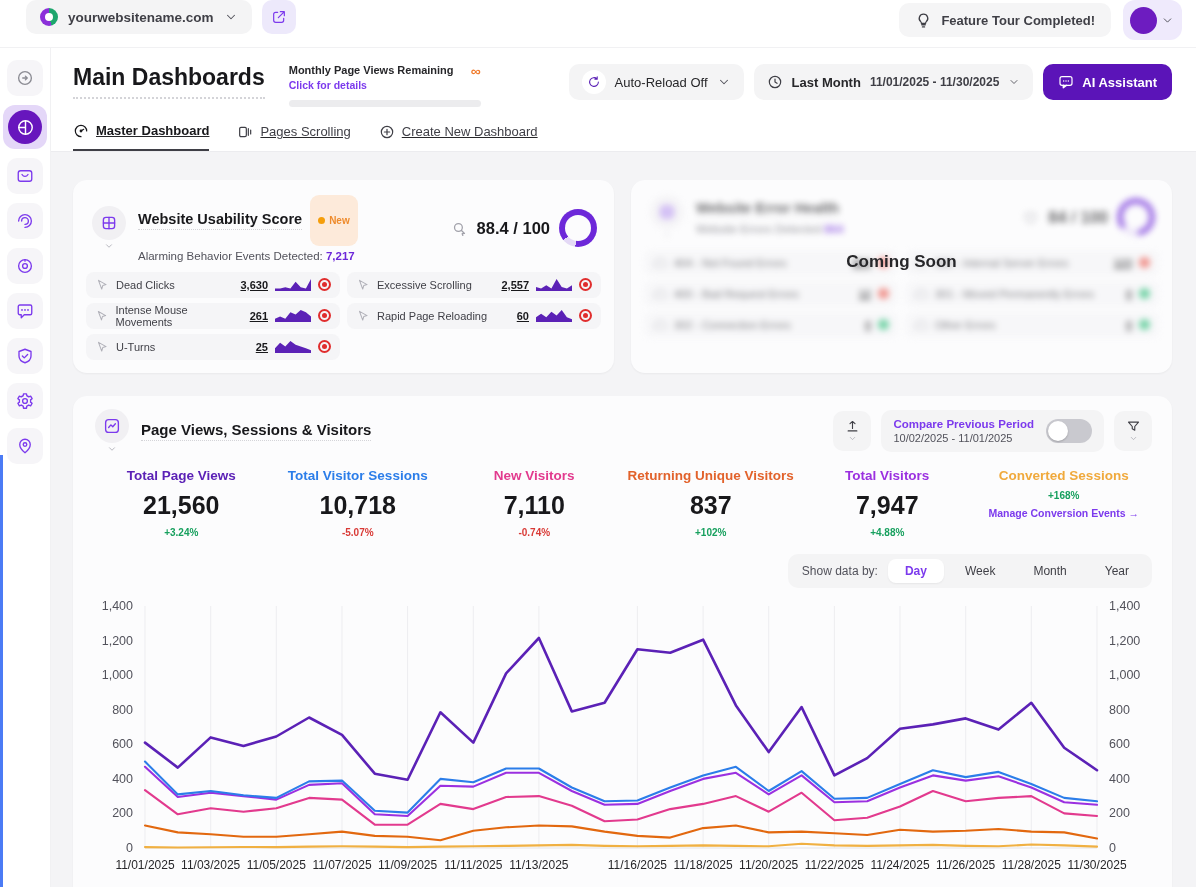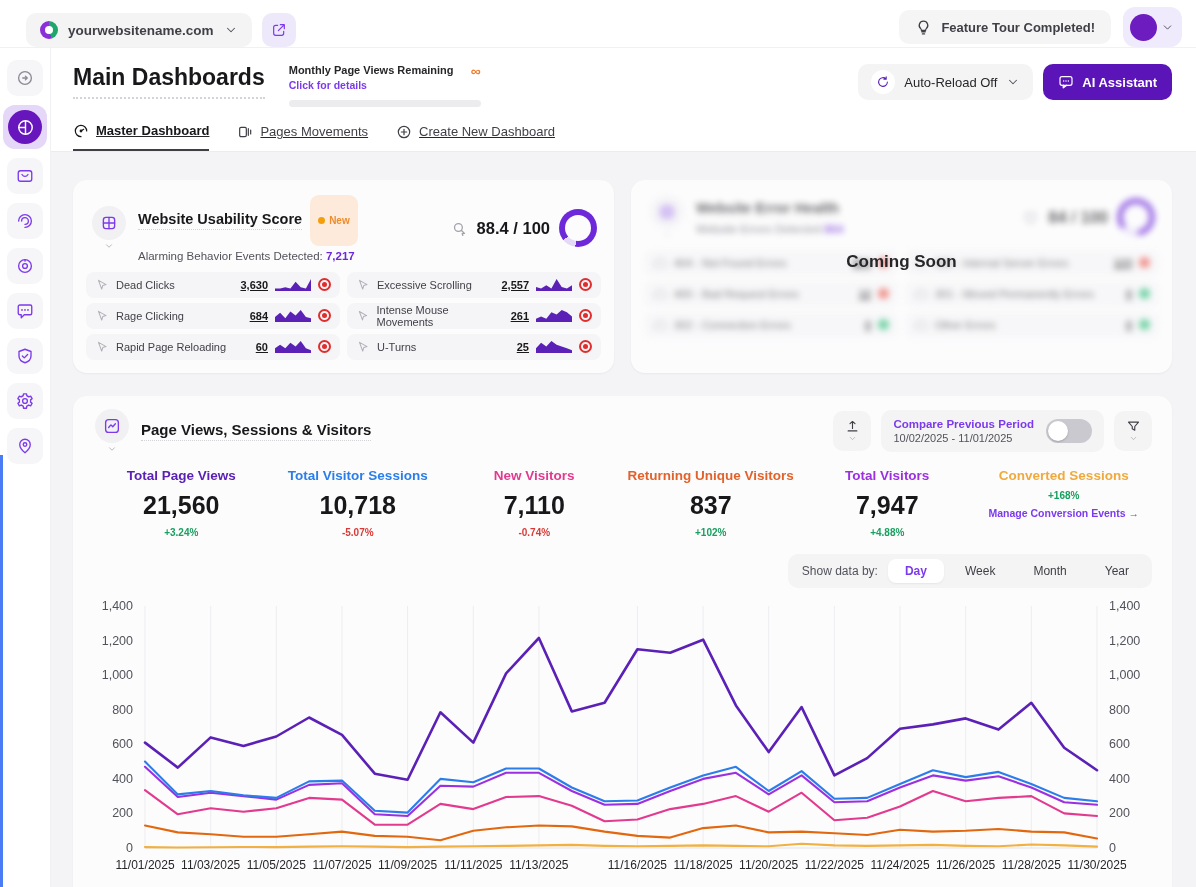--- a/index.html
+++ b/index.html
@@ -1,21 +1,21 @@
 <!DOCTYPE html>
 <html><head>
 <meta charset="utf-8">
 <style>
   * { box-sizing: border-box; margin: 0; padding: 0; }
   html,body { width:1196px; height:887px; overflow:hidden; }
   body { font-family:"Liberation Sans", sans-serif; background:#fff; color:#27272a; position:relative; }
   svg.icon { width:18px; height:18px; stroke:currentColor; fill:none; stroke-width:1.8; stroke-linecap:round; stroke-linejoin:round; display:block; }
 
   
-  .topbar { height:48px; display:flex; align-items:flex-end; padding:0 14px 0 26px; background:#fff; border-bottom:1px solid #f1f1f3; }
+  .topbar { height:48px; display:flex; align-items:flex-start; padding:0 14px 0 26px; background:#fff; border-bottom:1px solid #f1f1f3; }
   .site-pill { display:flex; align-items:center; gap:10px; background:#f4f4f5; border-radius:10px; height:34px; padding:0 14px; }
   .favicon { width:18px; height:18px; border-radius:50%; background:conic-gradient(#1ea66d 0 45%, #8b30d9 45% 100%); position:relative; }
   .favicon::after { content:''; position:absolute; inset:5px; border-radius:50%; background:#fff; }
   .site-name { font-size:13.5px; font-weight:bold; color:#3f3f46; }
   .chev { color:#52525b; } .chev svg{ width:14px;height:14px; }
   .extlink-btn { width:34px; height:34px; margin-left:10px; border-radius:10px; background:#ede9fb; color:#7c3aed; display:flex; align-items:center; justify-content:center; }
   .topbar-right { margin-left:auto; display:flex; align-items:center; gap:12px; }
   .tour-pill { display:flex; align-items:center; gap:9px; background:#f5f5f6; border-radius:10px; height:34px; padding:0 16px; font-size:13px; font-weight:bold; color:#3f3f46; }
   .avatar-pill { display:flex; align-items:center; gap:4px; background:#efeafc; border-radius:12px; height:40px; padding:0 8px 0 7px; }
   .avatar { width:27px; height:27px; border-radius:50%; background:#6d1cc0; }
@@ -350,20 +350,34 @@
                 <use href="#i-refresh"></use>
               </svg>
             </span>
           <span>Auto-Reload Off</span>
           <span class="chev">
               <svg class="icon" style="width:14px;height:14px">
                 <use href="#i-chev"></use>
               </svg>
             </span>
         </div>
+        <div class="ctrl-pill">
+          <span style="color:#3f3f46">
+              <svg class="icon" style="width:16px;height:16px">
+                <use href="#i-clock"></use>
+              </svg>
+            </span>
+          <span class="bold">Last Month</span>
+          <span class="date-range">11/01/2025 - 11/30/2025</span>
+          <span class="chev">
+              <svg class="icon" style="width:12px;height:12px">
+                <use href="#i-chev"></use>
+              </svg>
+            </span>
+        </div>
         <div class="ai-btn">
           <span>
               <svg class="icon">
                 <use href="#i-aichat"></use>
               </svg>
             </span>
           <span>AI Assistant</span>
         </div>
       </div>
     </div>
@@ -376,21 +390,21 @@
             </svg>
           </span>
         <span>Master Dashboard</span>
       </div>
       <div class="tab">
         <span>
             <svg class="icon">
               <use href="#i-pages"></use>
             </svg>
           </span>
-        <span>Pages Movements</span>
+        <span>Pages Scrolling</span>
       </div>
       <div class="tab">
         <span>
             <svg class="icon">
               <use href="#i-plus"></use>
             </svg>
           </span>
         <span>Create New Dashboard</span>
       </div>
     </div>
@@ -443,33 +457,20 @@
               </div>
             <div class="mrow">
                 <svg class="icon">
                   <use href="#i-cursor"></use>
                 </svg>
                 <span class="lab">Excessive Scrolling</span>
                 <span class="val">2,557</span>
                 <span>
                   <svg width="36" height="13" style="display:block">
                     <path d="M0,13 L0.0,8.9 L5.1,10.4 L10.3,7.3 L15.4,10.4 L20.6,1.0 L25.7,8.9 L30.9,10.4 L36.0,7.3 L36,13 Z" fill="#5b21b6"></path>
-                  </svg>
-                </span>
-                <span class="rec-dot"></span>
-              </div>
-            <div class="mrow">
-                <svg class="icon">
-                  <use href="#i-cursor"></use>
-                </svg>
-                <span class="lab">Rage Clicking</span>
-                <span class="val">684</span>
-                <span>
-                  <svg width="36" height="13" style="display:block">
-                    <path d="M0,13 L0.0,7.9 L5.1,3.8 L10.3,9.3 L15.4,2.4 L20.6,6.5 L25.7,1.0 L30.9,7.9 L36.0,9.3 L36,13 Z" fill="#5b21b6"></path>
                   </svg>
                 </span>
                 <span class="rec-dot"></span>
               </div>
             <div class="mrow">
                 <svg class="icon">
                   <use href="#i-cursor"></use>
                 </svg>
                 <span class="lab">Intense Mouse Movements</span>
                 <span class="val">261</span>

